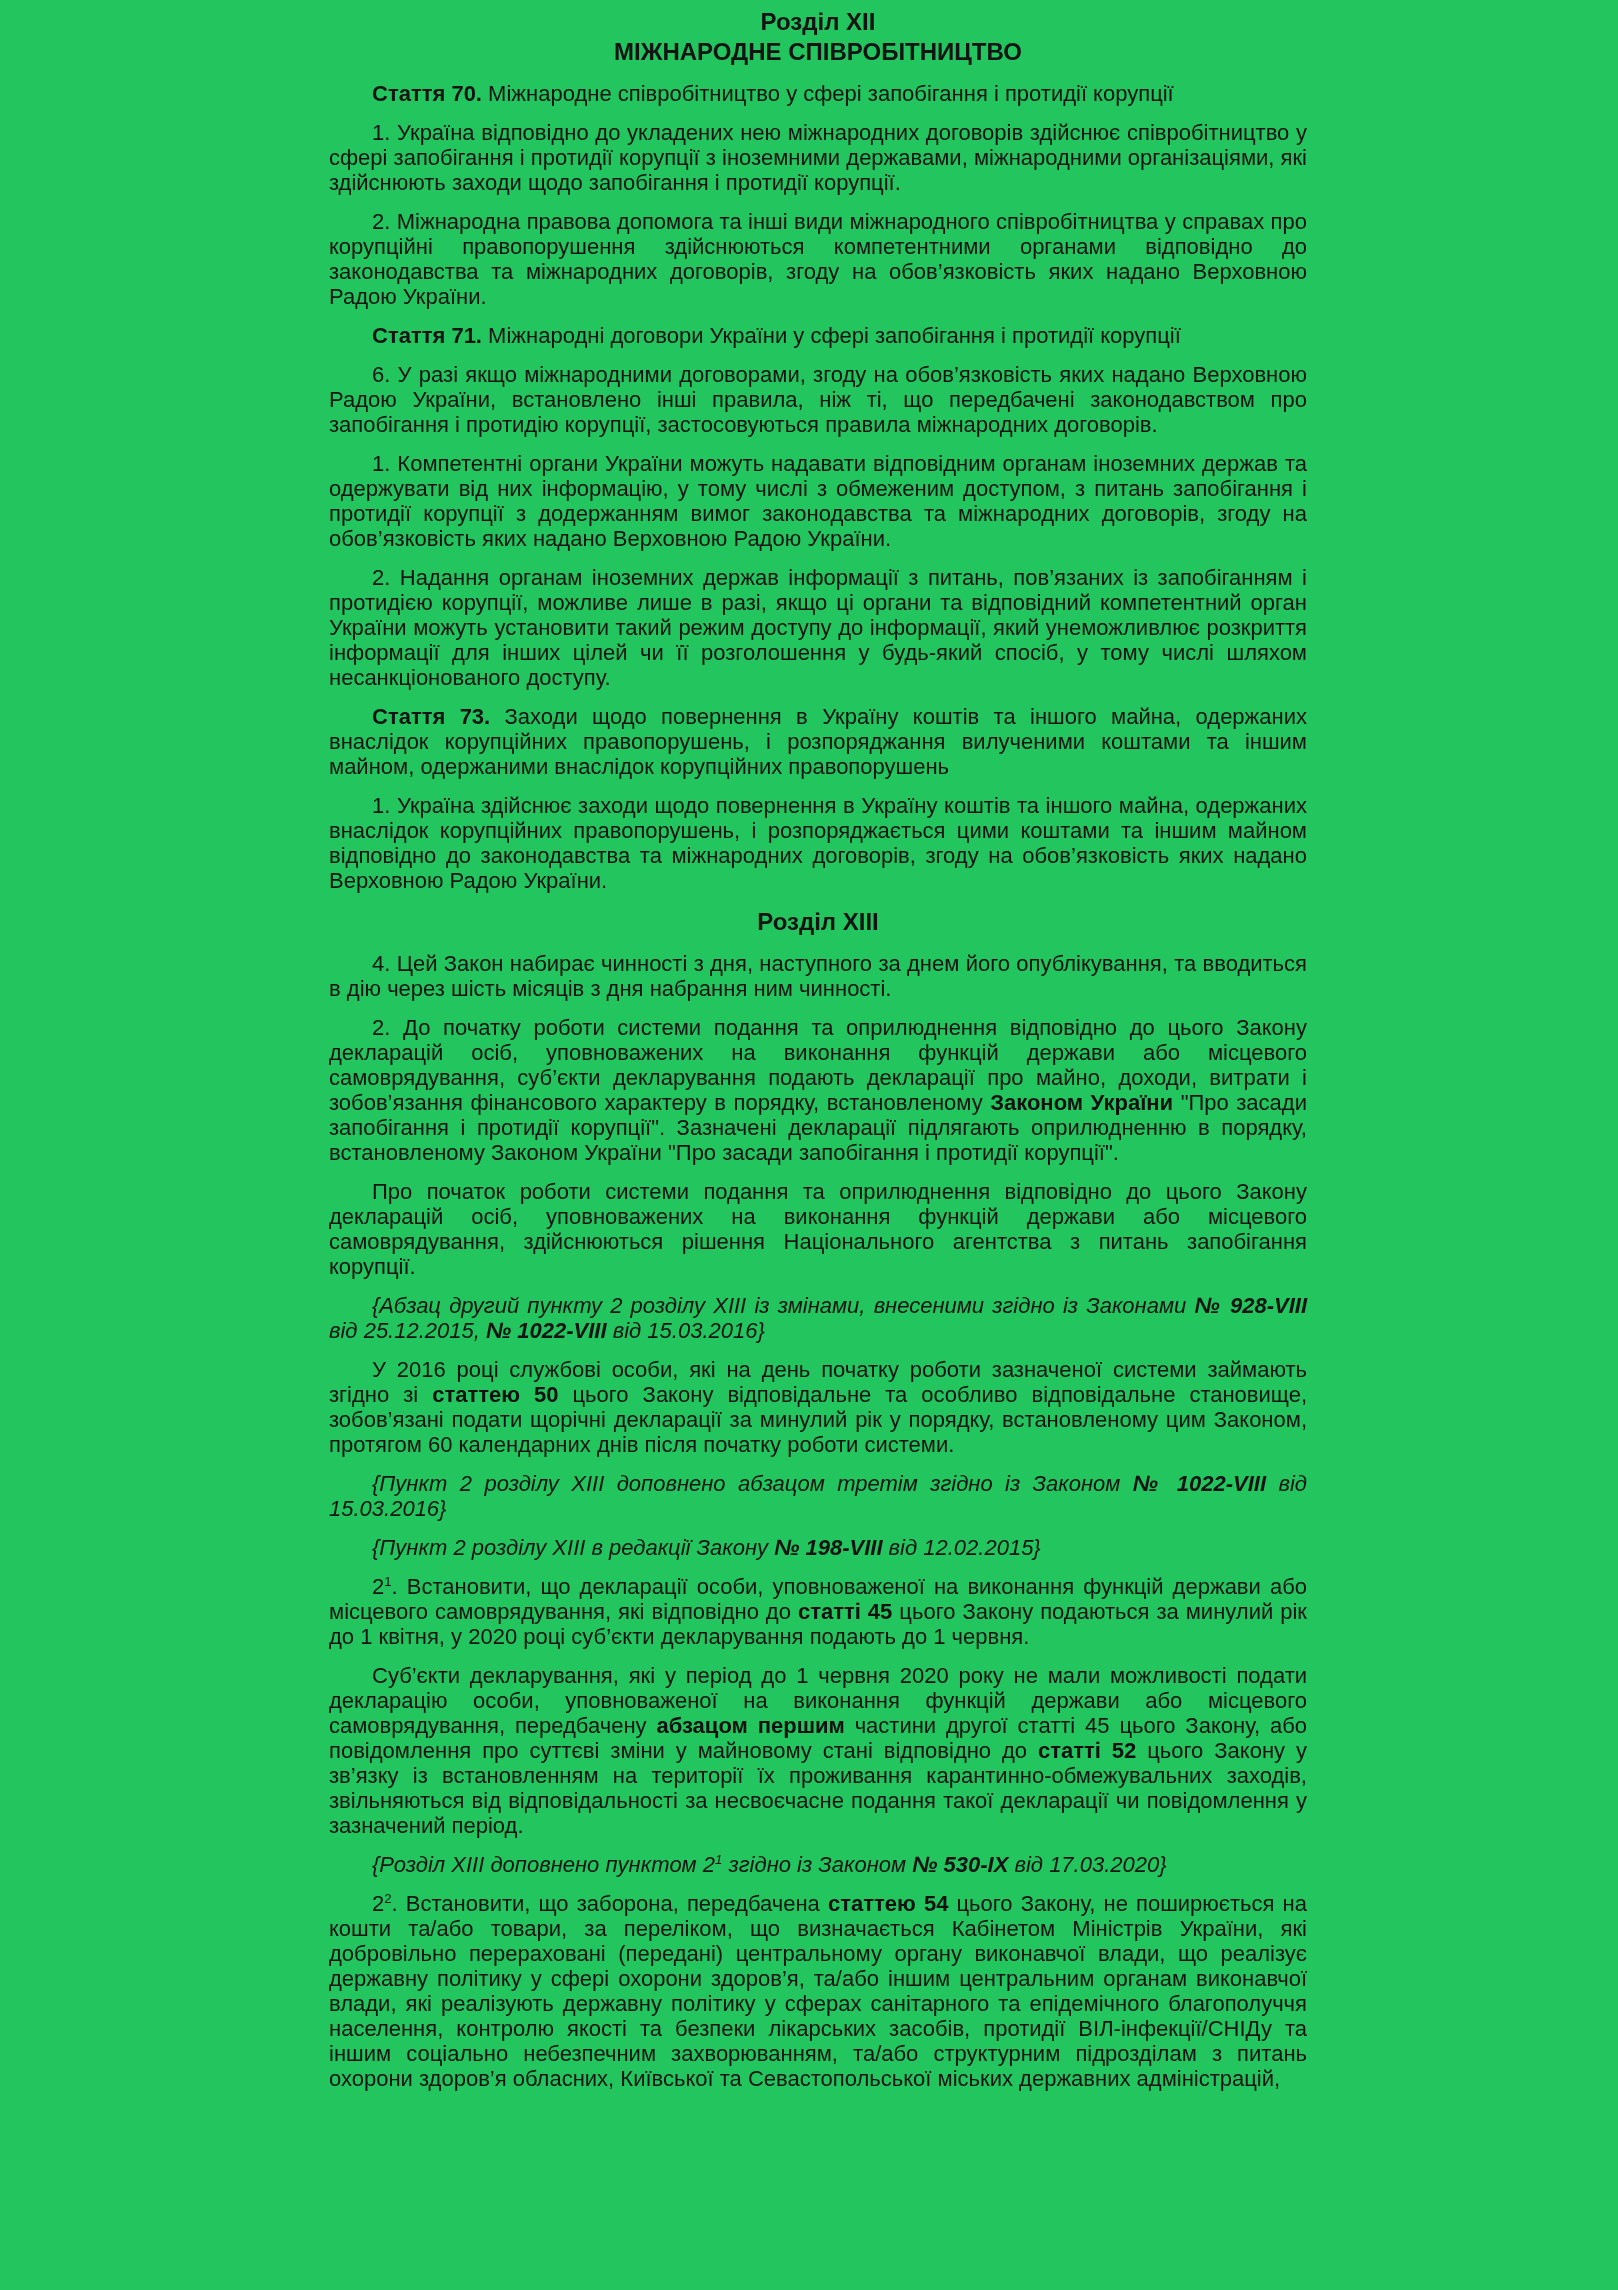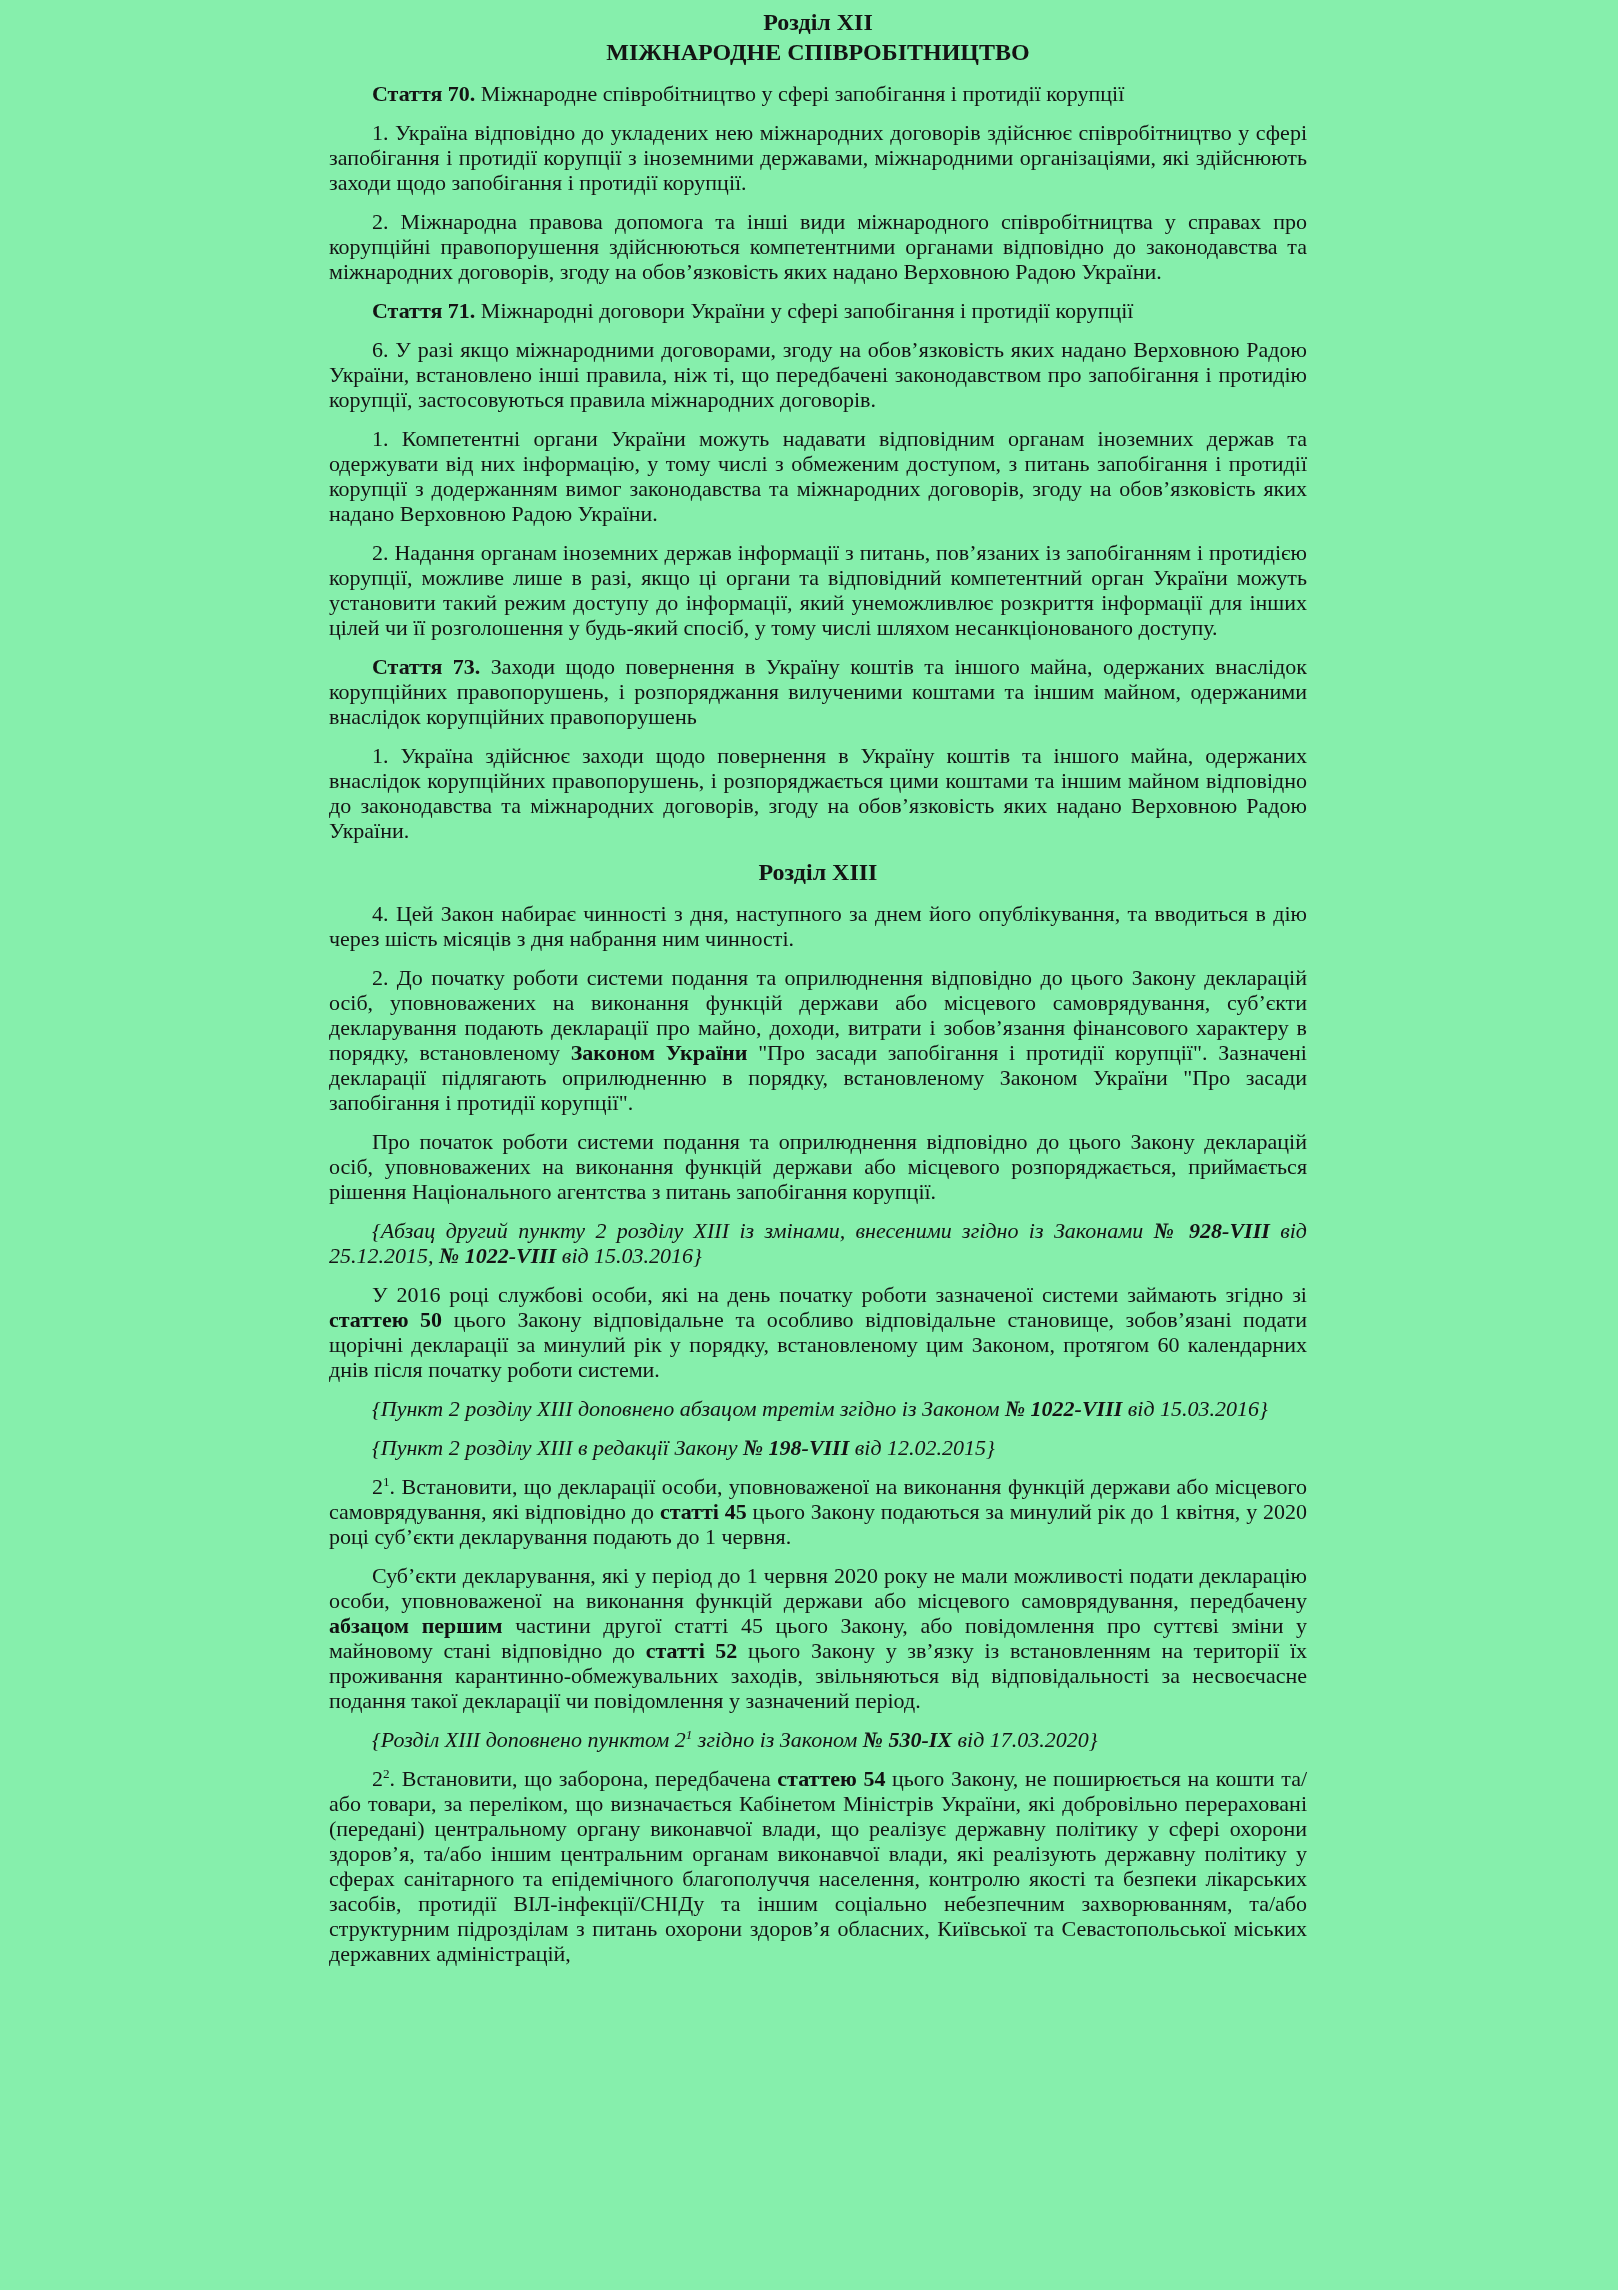--- a/index.html
+++ b/index.html
@@ -4,23 +4,23 @@
 <style>
   html, body {
     margin: 0;
     padding: 0;
     background: #ffffff;
   }
   .page {
     position: relative;
     width: 1619px;
     height: 2291px;
-    background: #86efac;
+    background: #22c55e;
     color: #141414;
-    font-family: Liberation Serif, serif;
+    font-family: Liberation Sans, sans-serif;
     overflow: hidden;
   }
   .content {
     margin-left: 329px;
     width: 978px;
     padding-top: 7.4px;
   }
   .par-p, .par-a {
     font-size: 22px;
     line-height: 25px;
@@ -62,21 +62,21 @@
       <p class="par-p"><span class="run-n">2. Міжнародна правова допомога та інші види міжнародного співробітництва у справах про корупційні правопорушення здійснюються компетентними органами відповідно до законодавства та міжнародних договорів, згоду на обов’язковість яких надано Верховною Радою України.</span></p>
       <p class="par-p"><span class="run-b">Стаття 71.</span><span class="run-n"> Міжнародні договори України у сфері запобігання і протидії корупції</span></p>
       <p class="par-p"><span class="run-n">6. У разі якщо міжнародними договорами, згоду на обов’язковість яких надано Верховною Радою України, встановлено інші правила, ніж ті, що передбачені законодавством про запобігання і протидію корупції, застосовуються правила міжнародних договорів.</span></p>
       <p class="par-p"><span class="run-n">1. Компетентні органи України можуть надавати відповідним органам іноземних держав та одержувати від них інформацію, у тому числі з обмеженим доступом, з питань запобігання і протидії корупції з додержанням вимог законодавства та міжнародних договорів, згоду на обов’язковість яких надано Верховною Радою України.</span></p>
       <p class="par-p"><span class="run-n">2. Надання органам іноземних держав інформації з питань, пов’язаних із запобіганням і протидією корупції, можливе лише в разі, якщо ці органи та відповідний компетентний орган України можуть установити такий режим доступу до інформації, який унеможливлює розкриття інформації для інших цілей чи її розголошення у будь-який спосіб, у тому числі шляхом несанкціонованого доступу.</span></p>
       <p class="par-p"><span class="run-b">Стаття 73.</span><span class="run-n"> Заходи щодо повернення в Україну коштів та іншого майна, одержаних внаслідок корупційних правопорушень, і розпоряджання вилученими коштами та іншим майном, одержаними внаслідок корупційних правопорушень</span></p>
       <p class="par-p"><span class="run-n">1. Україна здійснює заходи щодо повернення в Україну коштів та іншого майна, одержаних внаслідок корупційних правопорушень, і розпоряджається цими коштами та іншим майном відповідно до законодавства та міжнародних договорів, згоду на обов’язковість яких надано Верховною Радою України.</span></p>
       <p class="par-h"><span class="run-b">Розділ XIII</span></p>
       <p class="par-p"><span class="run-n">4. Цей Закон набирає чинності з дня, наступного за днем його опублікування, та вводиться в дію через шість місяців з дня набрання ним чинності.</span></p>
       <p class="par-p"><span class="run-n">2. До початку роботи системи подання та оприлюднення відповідно до цього Закону декларацій осіб, уповноважених на виконання функцій держави або місцевого самоврядування, суб’єкти декларування подають декларації про майно, доходи, витрати і зобов’язання фінансового характеру в порядку, встановленому </span><span class="run-l">Законом України</span><span class="run-n"> "Про засади запобігання і протидії корупції". Зазначені декларації підлягають оприлюдненню в порядку, встановленому Законом України "Про засади запобігання і протидії корупції".</span></p>
-      <p class="par-p"><span class="run-n">Про початок роботи системи подання та оприлюднення відповідно до цього Закону декларацій осіб, уповноважених на виконання функцій держави або місцевого розпоряджається, приймається рішення Національного агентства з питань запобігання корупції.</span></p>
+      <p class="par-p"><span class="run-n">Про початок роботи системи подання та оприлюднення відповідно до цього Закону декларацій осіб, уповноважених на виконання функцій держави або місцевого самоврядування, здійснюються рішення Національного агентства з питань запобігання корупції.</span></p>
       <p class="par-a"><span class="run-i">{Абзац другий пункту 2 розділу XIII із змінами, внесеними згідно із Законами </span><span class="run-bi">№ 928-VIII</span><span class="run-i"> від 25.12.2015, </span><span class="run-bi">№ 1022-VIII</span><span class="run-i"> від 15.03.2016}</span></p>
       <p class="par-p"><span class="run-n">У 2016 році службові особи, які на день початку роботи зазначеної системи займають згідно зі </span><span class="run-l">статтею 50</span><span class="run-n"> цього Закону відповідальне та особливо відповідальне становище, зобов’язані подати щорічні декларації за минулий рік у порядку, встановленому цим Законом, протягом 60 календарних днів після початку роботи системи.</span></p>
       <p class="par-a"><span class="run-i">{Пункт 2 розділу XIII доповнено абзацом третім згідно із Законом </span><span class="run-bi">№ 1022-VIII</span><span class="run-i"> від 15.03.2016}</span></p>
       <p class="par-a"><span class="run-i">{Пункт 2 розділу XIII в редакції Закону </span><span class="run-bi">№ 198-VIII</span><span class="run-i"> від 12.02.2015}</span></p>
       <p class="par-p"><span class="run-n">2</span><sup class="run-sup">1</sup><span class="run-n">. Встановити, що декларації особи, уповноваженої на виконання функцій держави або місцевого самоврядування, які відповідно до </span><span class="run-l">статті 45</span><span class="run-n"> цього Закону подаються за минулий рік до 1 квітня, у 2020 році суб’єкти декларування подають до 1 червня.</span></p>
       <p class="par-p"><span class="run-n">Суб’єкти декларування, які у період до 1 червня 2020 року не мали можливості подати декларацію особи, уповноваженої на виконання функцій держави або місцевого самоврядування, передбачену </span><span class="run-l">абзацом першим</span><span class="run-n"> частини другої статті 45 цього Закону, або повідомлення про суттєві зміни у майновому стані відповідно до </span><span class="run-l">статті 52</span><span class="run-n"> цього Закону у зв’язку із встановленням на території їх проживання карантинно-обмежувальних заходів, звільняються від відповідальності за несвоєчасне подання такої декларації чи повідомлення у зазначений період.</span></p>
       <p class="par-a"><span class="run-i">{Розділ XIII доповнено пунктом 2</span><sup class="run-isup">1</sup><span class="run-i"> згідно із Законом </span><span class="run-bi">№ 530-IX</span><span class="run-i"> від 17.03.2020}</span></p>
       <p class="par-p"><span class="run-n">2</span><sup class="run-sup">2</sup><span class="run-n">. Встановити, що заборона, передбачена </span><span class="run-l">статтею 54</span><span class="run-n"> цього Закону, не поширюється на кошти та/або товари, за переліком, що визначається Кабінетом Міністрів України, які добровільно перераховані (передані) центральному органу виконавчої влади, що реалізує державну політику у сфері охорони здоров’я, та/або іншим центральним органам виконавчої влади, які реалізують державну політику у сферах санітарного та епідемічного благополуччя населення, контролю якості та безпеки лікарських засобів, протидії ВІЛ-інфекції/СНІДу та іншим соціально небезпечним захворюванням, та/або структурним підрозділам з питань охорони здоров’я обласних, Київської та Севастопольської міських державних адміністрацій,</span></p>
     </div>
 </div>

